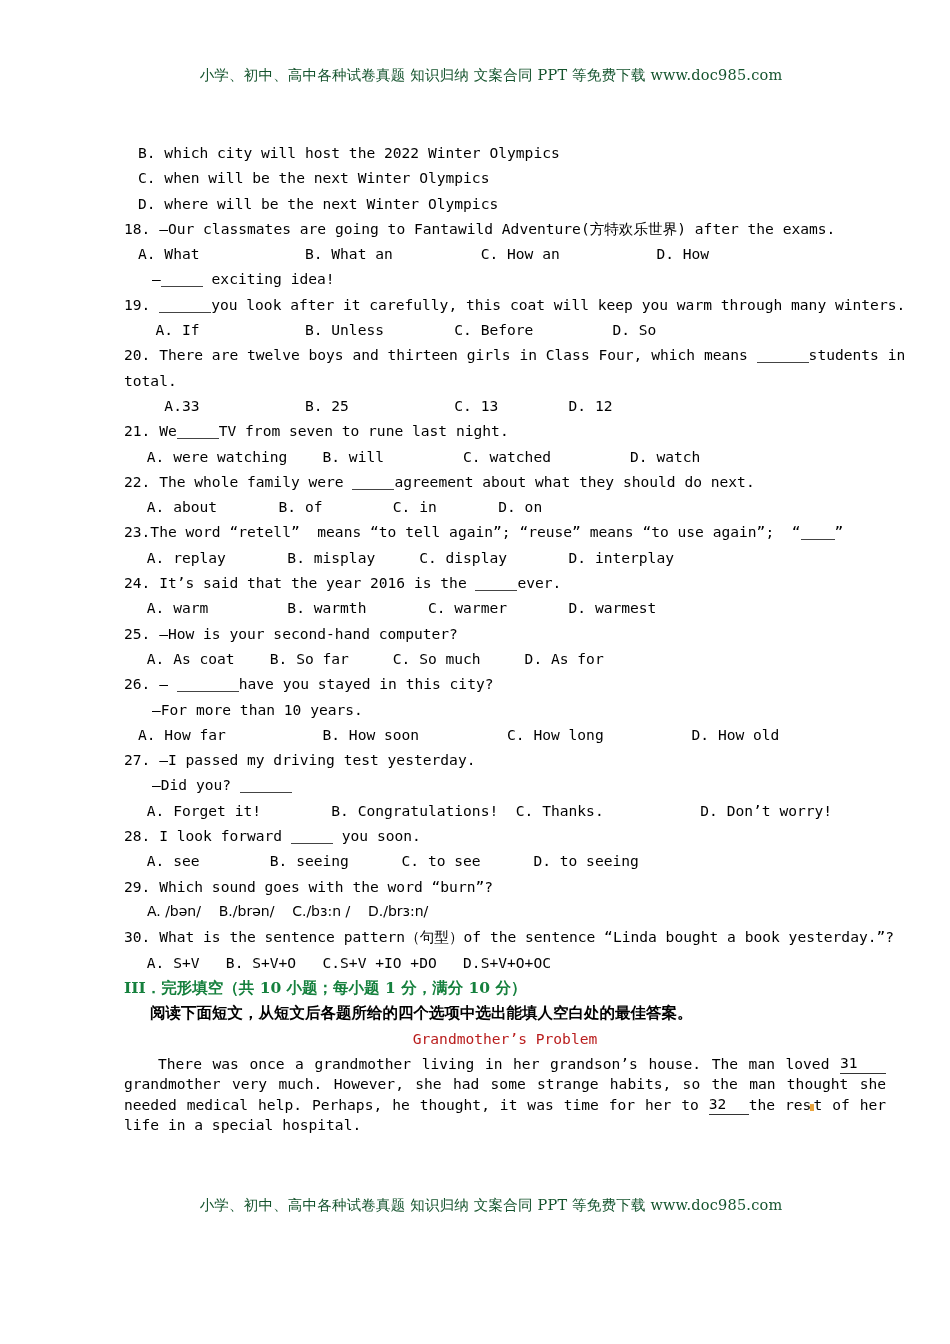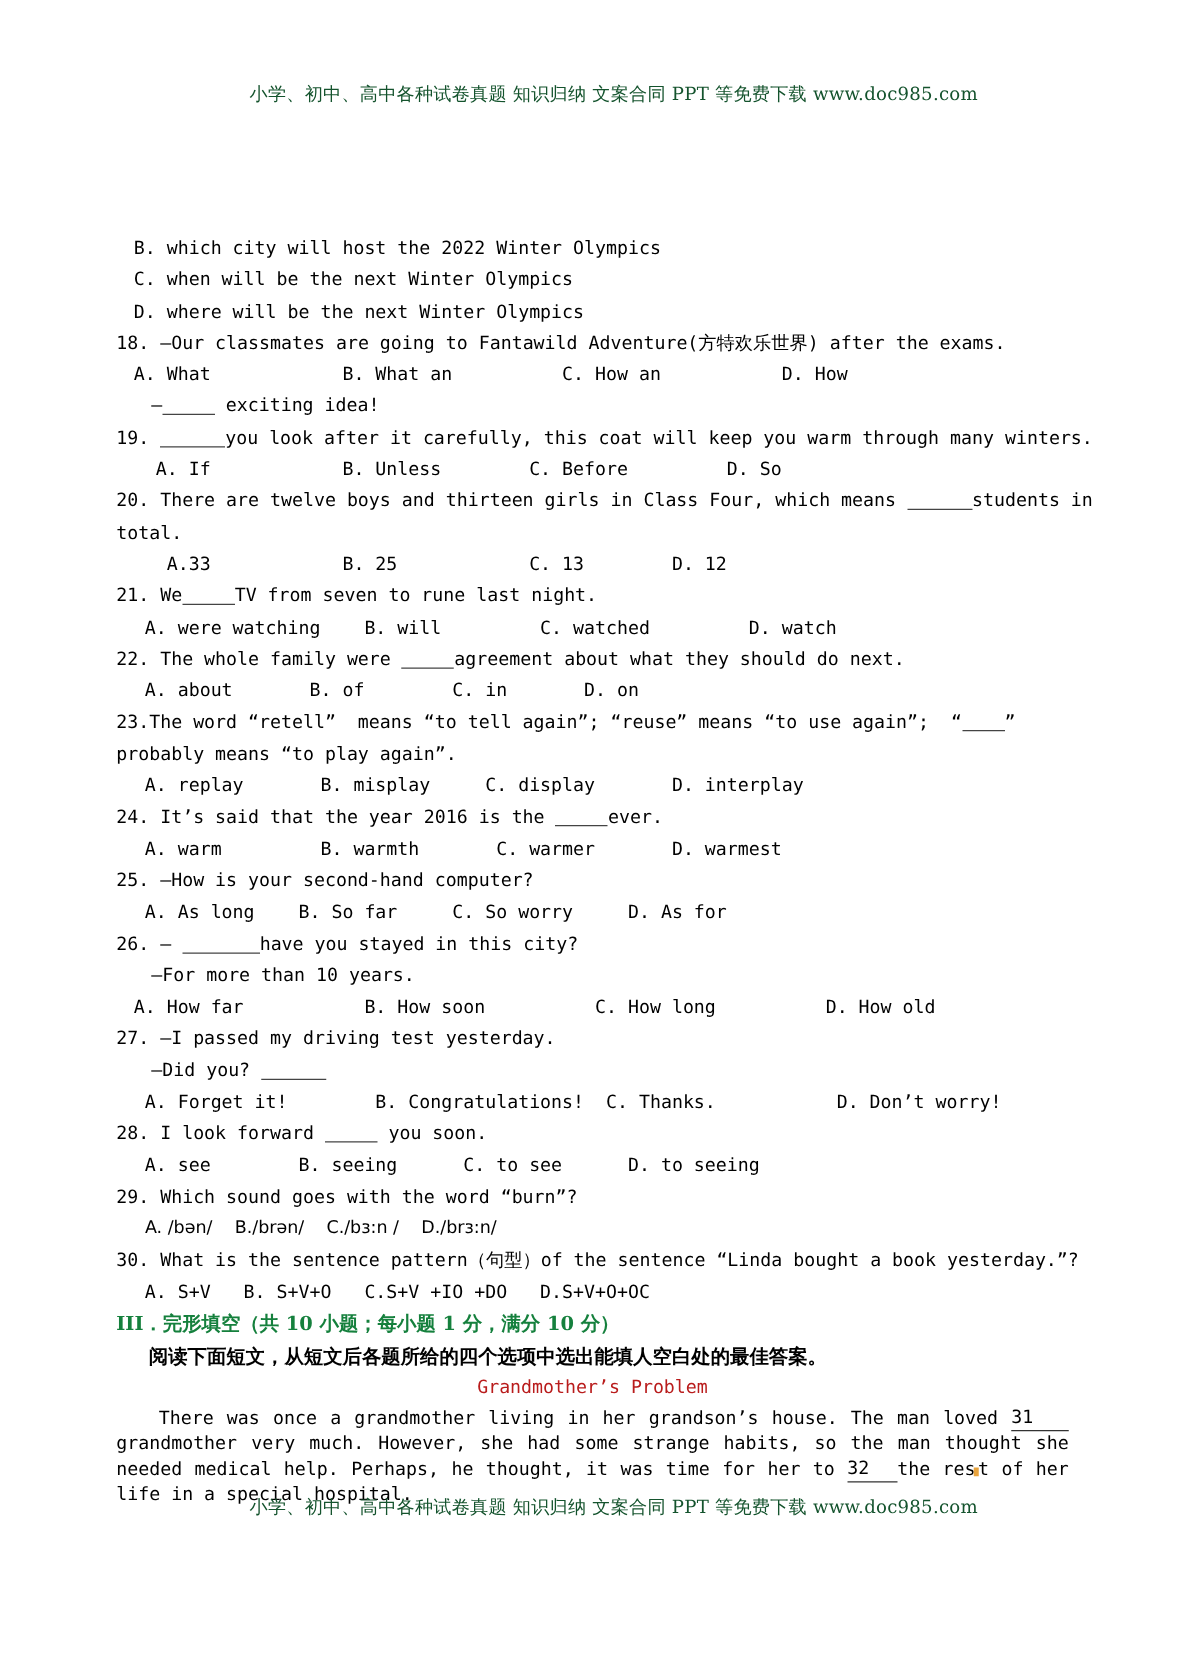--- a/index.html
+++ b/index.html
@@ -33,24 +33,23 @@
     color: #14532d;
     letter-spacing: 0.2px;
     white-space: nowrap;
   }
   .banner-top { top: 66px; }
   .banner-bottom { top: 1196px; }
 
   
   .body-wrap {
     position: absolute;
-    left: 93px;
+    left: 124px;
     top: 140px;
     width: 762px;
-    margin-top: 46px;
   }
   .ln {
     font-family: "DejaVu Sans Mono", "Liberation Mono", monospace;
     font-size: 14.6px;
     line-height: 25.3px;
     color: #000;
     white-space: pre;
     letter-spacing: 0px;
   }
   .ind1 { padding-left: 14px; }
@@ -153,28 +152,27 @@
     <div class="ln">total.</div>
     <div class="ln opts ind1">   A.33            B. 25            C. 13        D. 12</div>
 
     <div class="ln"><span>21.</span><span> We</span><span class="blank b-md"></span><span>TV from seven to rune last night.</span></div>
     <div class="ln opts ind1"> A. were watching    B. will         C. watched         D. watch</div>
 
     <div class="ln"><span>22.</span><span> The whole family were </span><span class="blank b-md"></span><span>agreement about what they should do next.</span></div>
     <div class="ln opts ind1"> A. about       B. of        C. in       D. on</div>
 
     <div class="ln"><span>23.</span><span>The word “retell”  means “to tell again”; “reuse” means “to use again”;  “</span><span class="blank b-sm"></span><span>”</span></div>
-    <div class="ln">probably means “to play again”.</div>
     <div class="ln opts ind1"> A. replay       B. misplay     C. display       D. interplay</div>
 
     <div class="ln"><span>24.</span><span> It’s said that the year 2016 is the </span><span class="blank b-md"></span><span>ever.</span></div>
     <div class="ln opts ind1"> A. warm         B. warmth       C. warmer       D. warmest</div>
 
     <div class="ln"><span>25.</span><span> —How is your second-hand computer?</span></div>
-    <div class="ln opts ind1"> A. As long    B. So far     C. So worry     D. As for</div>
+    <div class="ln opts ind1"> A. As coat    B. So far     C. So much     D. As for</div>
 
     <div class="ln"><span>26.</span><span> — </span><span class="blank b-xl"></span><span>have you stayed in this city?</span></div>
     <div class="ln ind2">—For more than 10 years.</div>
     <div class="ln opts ind1">A. How far           B. How soon          C. How long          D. How old</div>
 
     <div class="ln"><span>27.</span><span> —I passed my driving test yesterday.</span></div>
     <div class="ln ind2"><span>—Did you? </span><span class="blank b-lg"></span></div>
     <div class="ln opts ind1"> A. Forget it!        B. Congratulations!  C. Thanks.           D. Don’t worry!</div>
 
     <div class="ln"><span>28.</span><span> I look forward </span><span class="blank b-md"></span><span> you soon.</span></div>

